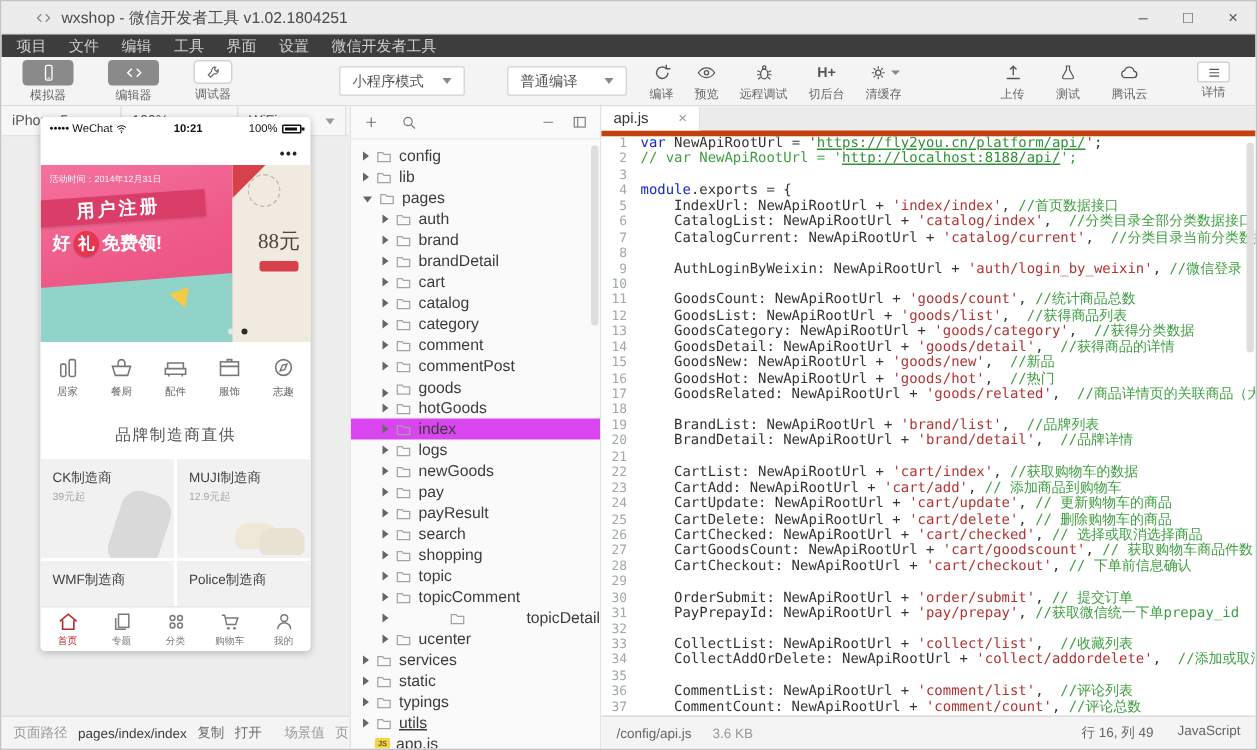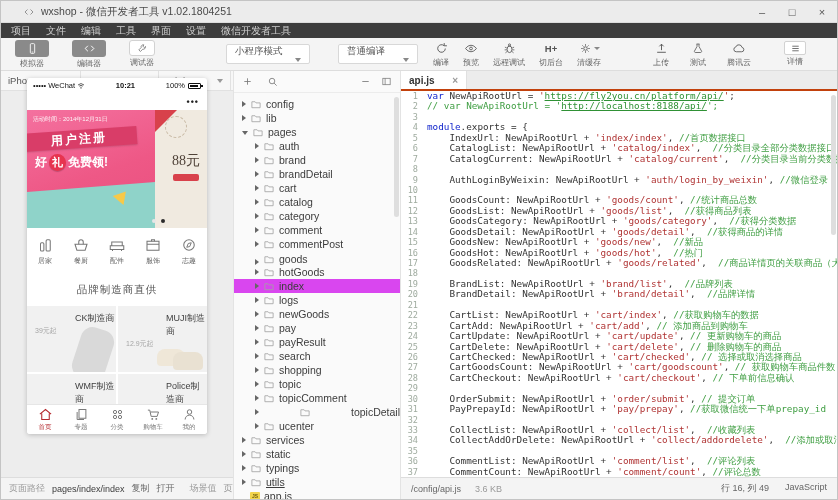--- a/index.html
+++ b/index.html
@@ -18,28 +18,28 @@
   .menubar { position:absolute; left:0; top:22px; width:100%; height:15px; background:#3d3d3d; display:flex; align-items:center; padding-left:10px; gap:15px; }
   .menubar .mitem { font-size:10px; color:#cfcfcf; }
 
   
   .toolbar { position:absolute; left:0; top:37px; width:100%; height:33px; background:#f4f4f4; border-bottom:1px solid #ddd; display:flex; align-items:center; }
   .tbtn { display:flex; flex-direction:column; align-items:center; justify-content:center; margin:0 5px; }
   .tbtn .ibox { width:34px; height:17px; border-radius:3px; display:flex; align-items:center; justify-content:center; color:#666; }
   .tbtn .ibox.active { background:#8a8a8a; color:#fff; }
   .tbtn .ibox.boxed { background:#fff; border:1px solid #d2d2d2; width:26px; height:16px; }
   .tbtn .lbl { font-size:8px; color:#666; margin-top:1px; white-space:nowrap; }
-  .tselect { height:20px; background:#fff; border:1px solid #d8d8d8; border-radius:2px; font-size:9.5px; color:#555; display:flex; align-items:flex-start; padding:0 8px; position:relative; margin:0 8px;flex-direction:column; }
+  .tselect { height:20px; background:#fff; border:1px solid #d8d8d8; border-radius:2px; font-size:9.5px; color:#555; display:flex; align-items:center; padding:0 8px; position:relative; margin:0 8px; }
   .tselect .caret { width:0; height:0; border-left:3.5px solid transparent; border-right:3.5px solid transparent; border-top:4px solid #888; margin-left:14px; }
   .act { display:flex; flex-direction:column; align-items:center; margin:0 7px; }
   .act .aic { height:15px; display:flex; align-items:center; justify-content:center; color:#555; gap:2px; }
   .act .lbl { font-size:8px; color:#666; margin-top:1px; white-space:nowrap; }
   .act .glyph { font-size:9.5px; font-weight:bold; color:#555; }
   .caret-sm { width:0; height:0; border-left:3px solid transparent; border-right:3px solid transparent; border-top:3.5px solid #888; }
-  .right-group { margin-left:auto; display:flex; align-items:center; padding-right:24px; }
+  .right-group { margin-left:auto; display:flex; align-items:center; padding-right:10px; }
 
   
   .main { position:absolute; left:0; top:70px; width:100%; bottom:0; }
   .sim-col { position:absolute; left:0; top:0; width:232px; bottom:0; background:#ededed; }
   .tree-col { position:absolute; left:232px; top:0; width:168px; bottom:0; background:#fafafa; border-left:1px solid #e3e3e3; border-right:1px solid #e3e3e3; overflow:hidden; }
   .editor-col { position:absolute; left:400px; top:0; right:0; bottom:0; background:#fff; }
 
   
   .devicebar { height:20px; background:#f7f7f7; border-bottom:1px solid #e1e1e1; display:flex; }
   .dseg { display:flex; align-items:center; justify-content:space-between; font-size:9.5px; color:#555; padding:0 7px; border-right:1px solid #e1e1e1; }
@@ -67,21 +67,21 @@
   .slide-b .pill { position:absolute; right:8px; top:64px; width:26px; height:7px; border-radius:2px; background:#d8414b; }
   .slide-b .stamp { position:absolute; left:10px; top:6px; width:22px; height:22px; border:1px dashed #c9bba6; border-radius:50%; }
   .p-dots { position:absolute; bottom:5px; right:42px; display:flex; gap:5px; }
   .p-dots .dot { width:4px; height:4px; border-radius:50%; }
   .p-cats { height:46px; display:flex; align-items:center; background:#fff; }
   .p-cat { flex:1; display:flex; flex-direction:column; align-items:center; gap:2px; color:#777; }
   .p-cat .lbl { font-size:7px; color:#666; }
   .p-sect { height:32px; background:#fff; display:flex; align-items:center; justify-content:center; font-size:10.5px; color:#555; letter-spacing:1px; }
   .p-grid { position:absolute; left:0; right:0; top:228px; bottom:30px; background:#fff; display:grid; grid-template-columns:1fr 1fr; grid-template-rows:66px 66px; gap:2px; overflow:hidden; }
   .p-cell { position:relative; background:#f1f1f1; overflow:hidden; padding:6px 0 0 8px; }
-  .p-cell .pname { font-size:9px; color:#3f3f3f;margin-left:40px; }
+  .p-cell .pname { font-size:9px; color:#3f3f3f; }
   .p-cell .pprice { font-size:7px; color:#a5a5a5; margin-top:1px; }
   .img-sock { position:absolute; right:6px; bottom:-8px; width:34px; height:52px; background:#d9d9d9; border-radius:12px; transform:rotate(18deg); }
   .img-slip1 { position:absolute; right:4px; bottom:2px; width:30px; height:18px; background:#e9e1d2; border-radius:8px 8px 4px 4px; }
   .img-slip2 { position:absolute; right:22px; bottom:6px; width:28px; height:17px; background:#efe7d8; border-radius:8px 8px 4px 4px; }
   .p-tabbar { position:absolute; left:0; right:0; bottom:0; height:30px; background:#fff; border-top:1px solid #e6e6e6; display:flex; }
   .p-tab { flex:1; display:flex; flex-direction:column; align-items:center; justify-content:center; gap:1px; color:#7a7a7a; }
   .p-tab .lbl { font-size:6.5px; }
   .p-tab.active { color:#b4282d; }
   .p-tab.active .lbl { color:#b4282d; }
 
@@ -98,21 +98,21 @@
   .trow { height:14px; display:flex; align-items:center; font-size:10.5px; color:#3c3c3c; white-space:nowrap; }
   .trow.sel { background:#d946ef;align-items:center; }
   .tri-r { width:0; height:0; border-left:4px solid #666; border-top:3px solid transparent; border-bottom:3px solid transparent; margin-right:4px; flex:none; }
   .tri-d { width:0; height:0; border-top:4px solid #666; border-left:3px solid transparent; border-right:3px solid transparent; margin-right:4px; margin-top:1px; flex:none; }
   .tri-none { width:4px; margin-right:4px; flex:none; }
   .ficon { margin-right:4px; flex:none; color:#a3a3a3; }
   .jsbadge { width:10px; height:9px; background:#f2d44b; border-radius:1px; font-size:5px; font-weight:bold; color:#6e5d0d; display:flex; align-items:center; justify-content:center; margin-right:4px; flex:none; }
   .tree-scroll { position:absolute; right:1px; top:26px; width:5px; height:120px; background:#dedede; border-radius:3px; }
 
   
-  .tabbar { height:20px; background:#ececec; display:flex; border-bottom:2px solid #c2410c;font-weight:bold; }
+  .tabbar { height:20px; background:#ececec; display:flex; border-bottom:4px solid #c2410c; }
   .tab { background:#fff; width:66px; display:flex; align-items:center; padding:0 8px; font-size:10px; color:#333; gap:10px; border-right:1px solid #e0e0e0; }
   .tab .close { margin-left:auto; color:#999; font-size:10px; }
   .code-area { position:absolute; left:0; right:0; top:20px; bottom:22px; overflow:hidden; background:#fff; }
   .codeline { display:flex; height:10.45px; line-height:10.45px; font-family:"DejaVu Sans Mono","Liberation Mono",monospace; font-size:9.3px; }
   .ln { width:26px; flex:none; text-align:right; padding-right:9px; color:#9fab9f; font-size:8.6px; }
   .lc { white-space:pre; color:#333; }
   .tk-kw { color:#1226cc; }
   .tk-str { color:#b03434; }
   .tk-url { color:#2f9135; text-decoration:underline; }
   .tk-cmt { color:#3f9e42; }

